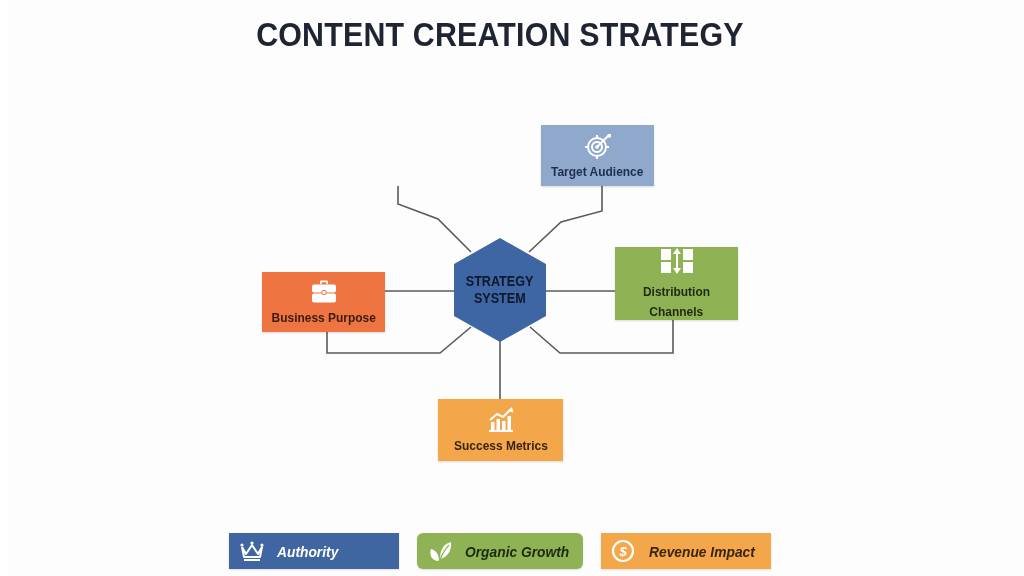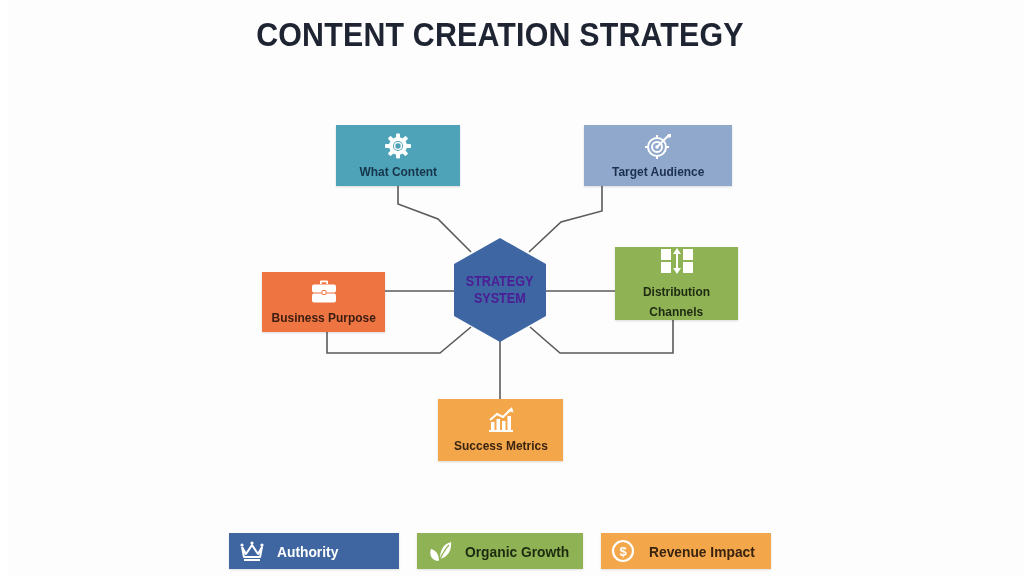--- a/index.html
+++ b/index.html
@@ -37,29 +37,30 @@
     line-height: 16px;
     transform: scaleX(0.92);
   }
   .node .icon { width: 30px; height: 28px; margin-bottom: 4px; display: block; }
   .hex {
     position: absolute; left: 446px; top: 238px; width: 92px; height: 104px;
   }
   .hex-label {
     position: absolute; left: 446px; top: 238px; width: 92px; height: 104px;
     display: flex; flex-direction: column; align-items: center; justify-content: center;
-    color: #4c1d95; font-weight: 700; font-size: 14px; line-height: 17px;
+    color: #0f172a; font-weight: 700; font-size: 14px; line-height: 17px;
     text-align: center;
   }
   .hex-label span { transform: scaleX(0.9); display: block; }
   .pill {
     position: absolute; top: 533px; height: 36px;
     display: flex; align-items: center;
     padding-left: 10px;
     box-shadow: 0 1px 2px rgba(0,0,0,0.12);
+    font-style: italic;
   }
   .pill .icon { width: 26px; height: 24px; margin-right: 12px; }
   .pill .label {
     font-weight: 700; font-size: 15px;
     transform: scaleX(0.92); transform-origin: left center;
     white-space: nowrap;
   }
 </style>
 </head>
 <body>
@@ -80,40 +81,22 @@
       <polyline points="319,324 319,353 432,353 463,327"></polyline>
 
       <line x1="538" y1="291" x2="607" y2="291"></line>
 
       <polyline points="665,320 665,353 552,353 522,327"></polyline>
 
       <line x1="492" y1="340" x2="492" y2="399"></line>
     </g>
   </svg>
 
-  <div class="node" style="left:328px;top:125px;width:124px;height:61px;background:#4ea3b9;">
-    <svg class="icon" viewBox="0 0 30 28">
-      <g fill="#ffffff">
-        <circle cx="15" cy="14" r="9"></circle>
-        <rect x="13" y="1.5" width="4" height="5" rx="1"></rect>
-        <rect x="13" y="21.5" width="4" height="5" rx="1"></rect>
-        <rect x="2" y="12" width="5" height="4" rx="1"></rect>
-        <rect x="23" y="12" width="5" height="4" rx="1"></rect>
-        <rect x="13" y="1.5" width="4" height="5" rx="1" transform="rotate(45 15 14)"></rect>
-        <rect x="13" y="1.5" width="4" height="5" rx="1" transform="rotate(-45 15 14)"></rect>
-        <rect x="13" y="1.5" width="4" height="5" rx="1" transform="rotate(135 15 14)"></rect>
-        <rect x="13" y="1.5" width="4" height="5" rx="1" transform="rotate(-135 15 14)"></rect>
-      </g>
-      <circle cx="15" cy="14" r="5" fill="#4ea3b9"></circle>
-      <circle cx="15" cy="14" r="3.4" fill="none" stroke="#ffffff" stroke-width="1.4"></circle>
-    </svg>
-    <div class="label" style="color:#16354a;">What Content</div>
-  </div>
 
-  <div class="node" style="left:533px;top:125px;width:148px;height:61px;background:#8fa8cc;margin-left:43px;">
+  <div class="node" style="left:533px;top:125px;width:113px;height:61px;background:#8fa8cc;">
     <svg class="icon" viewBox="0 0 30 28">
       <g fill="none" stroke="#ffffff" stroke-width="2">
         <circle cx="14" cy="15" r="9"></circle>
         <circle cx="14" cy="15" r="5"></circle>
         <line x1="14" y1="3" x2="14" y2="6"></line>
         <line x1="14" y1="24" x2="14" y2="27"></line>
         <line x1="2" y1="15" x2="5" y2="15"></line>
         <line x1="23" y1="15" x2="26" y2="15"></line>
         <line x1="14" y1="15" x2="25" y2="4"></line>
       </g>
@@ -182,21 +165,21 @@
       </g>
       <g fill="#ffffff">
         <circle cx="3" cy="6" r="1.6"></circle>
         <circle cx="13" cy="4" r="1.6"></circle>
         <circle cx="23" cy="6" r="1.6"></circle>
       </g>
     </svg>
     <div class="label" style="color:#ffffff;">Authority</div>
   </div>
 
-  <div class="pill" style="left:409px;width:166px;background:#8fb354;">
+  <div class="pill" style="left:409px;width:166px;background:#8fb354;border-radius:6px;">
     <svg class="icon" viewBox="0 0 26 24">
       <g fill="#ffffff">
         <path d="M12 22 C4 22 2 15 4 10 C8 11 12 14 12 22 Z"></path>
         <path d="M13 20 C13 10 17 5 24 3 C25 11 21 18 13 20 Z"></path>
       </g>
       <path d="M12 22 L13 20 M13 20 C16 14 19 9 22 6" stroke="#8fb354" stroke-width="1.2" fill="none"></path>
     </svg>
     <div class="label" style="color:#1c2a10;">Organic Growth</div>
   </div>
 

